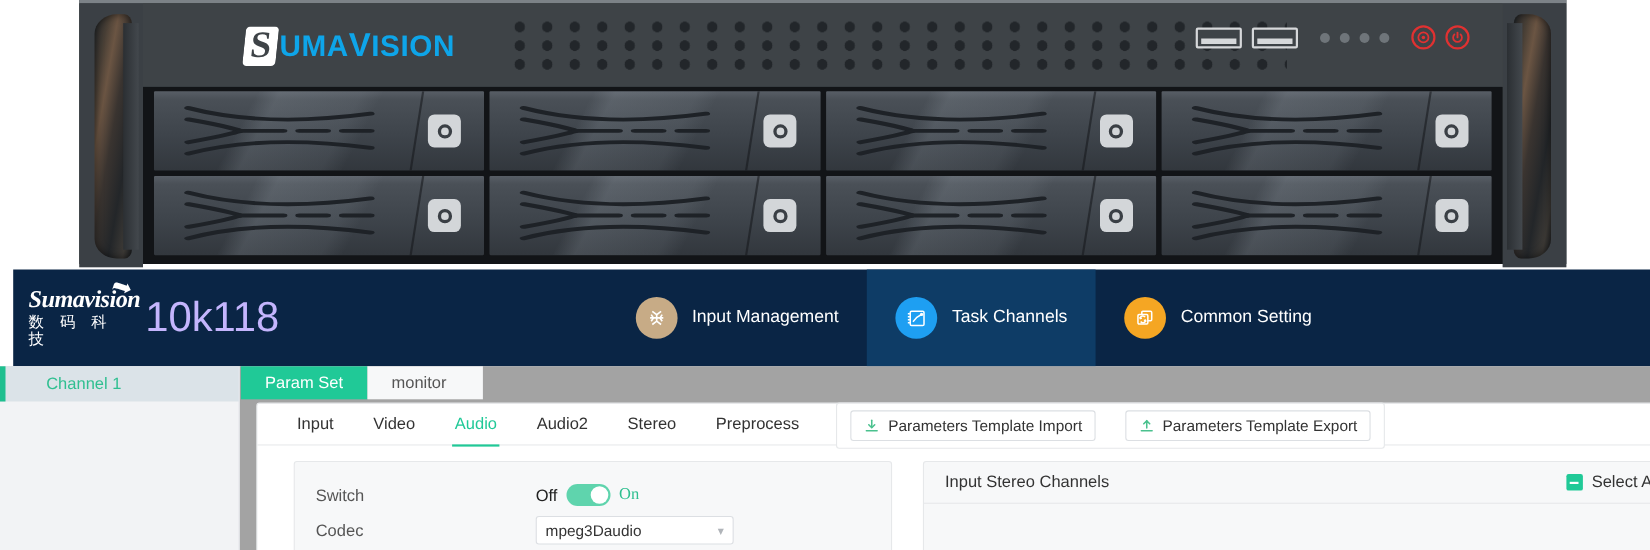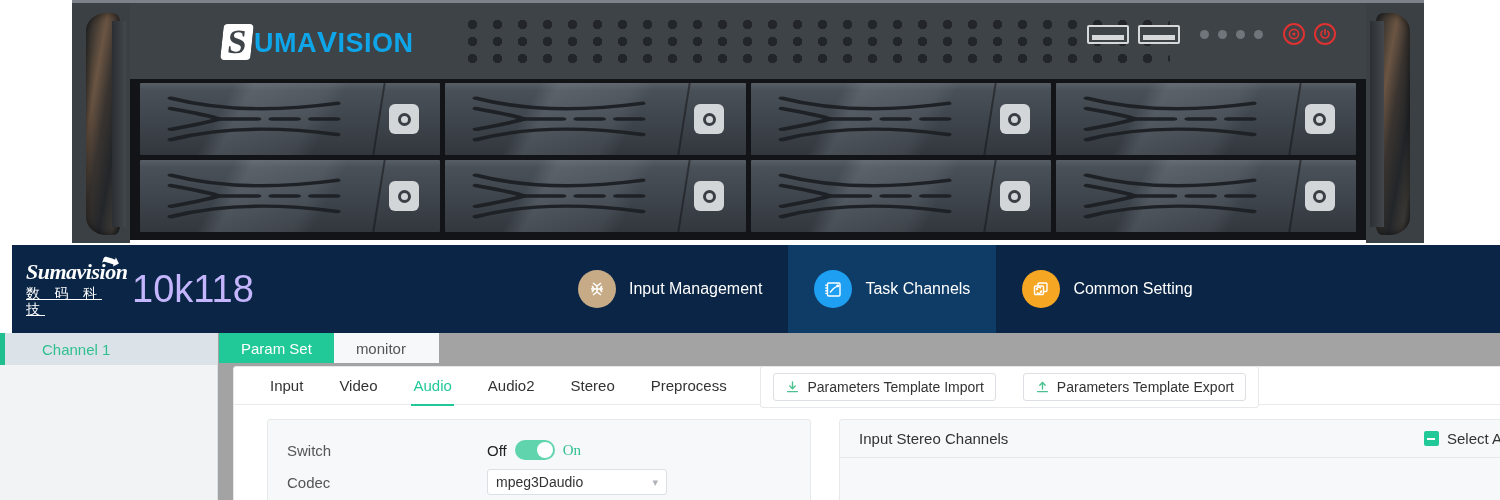--- a/index.html
+++ b/index.html
@@ -146,21 +146,21 @@
     color: #fff; font: italic bold 22px/22px "Liberation Serif", serif;
     letter-spacing: -.5px;
   }
   .logo-mark .swoosh {
     position: absolute; right: 2px; top: -11px;
     color: #fff; font-size: 22px; line-height: 1;
     transform: rotate(18deg);
   }
   .logo-mark .l2 {
     color: #fff; font: 14px/16px "DejaVu Sans", sans-serif;
-    letter-spacing: 5px; margin-top: 2px; text-decoration: underline;
+    letter-spacing: 5px; margin-top: 2px;
   }
   .dev-name {
     color: #c4b5fd; font: 300 38px/40px "Liberation Sans", sans-serif;
     margin-left: 10px;
   }
   .nav-items { display: flex; align-items: center; height: 88px; }
   .nav-item {
     display: flex; align-items: center; gap: 13px;
     padding: 0 26px; cursor: pointer; height: 88px;
   }

